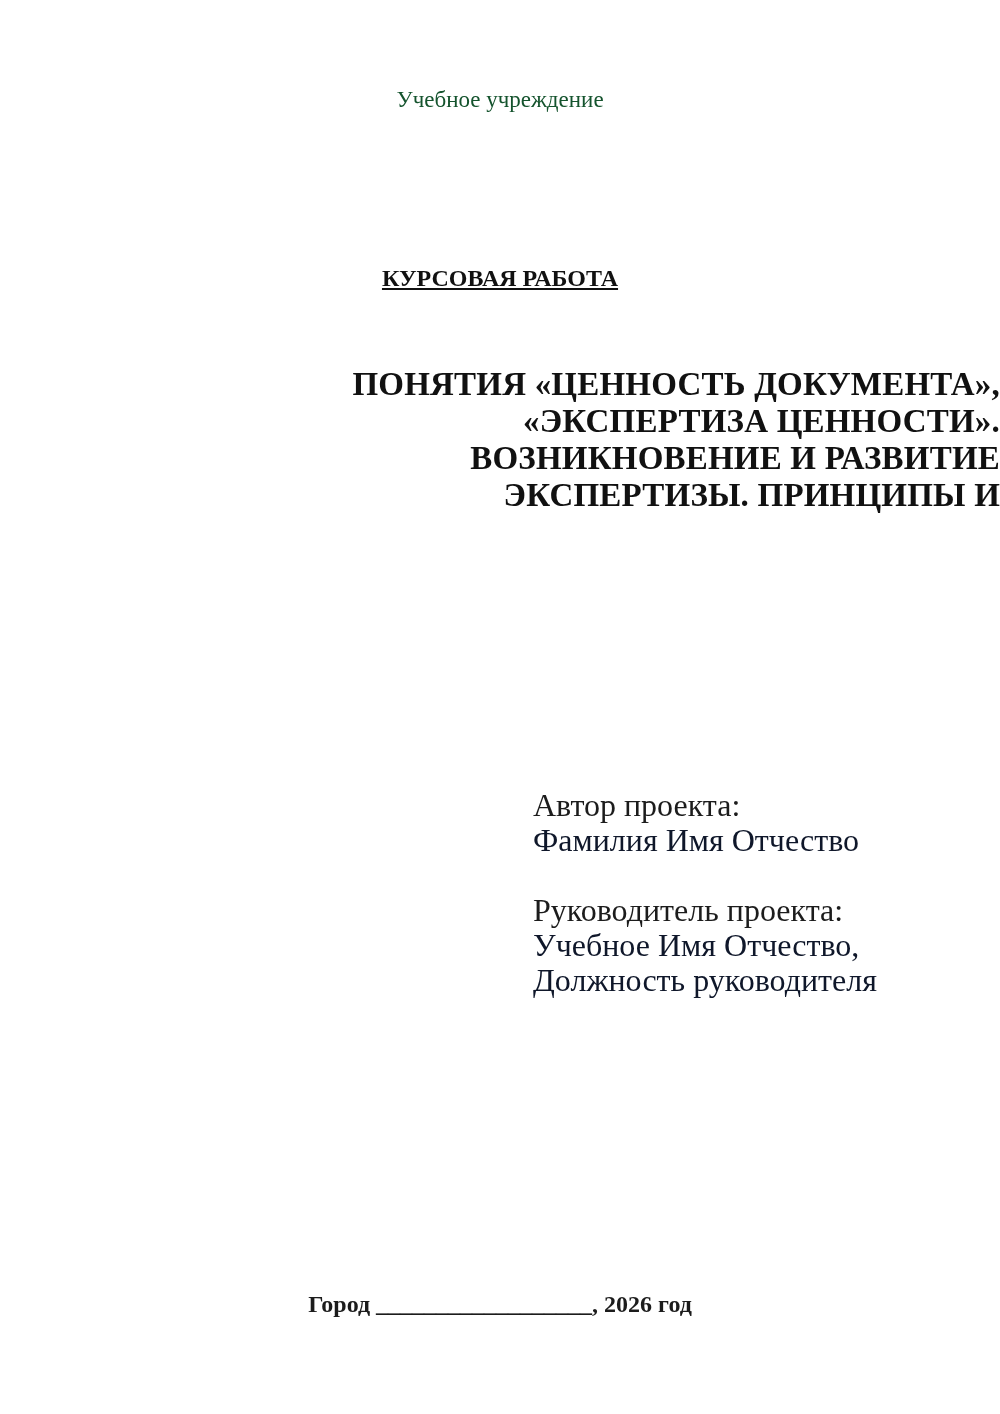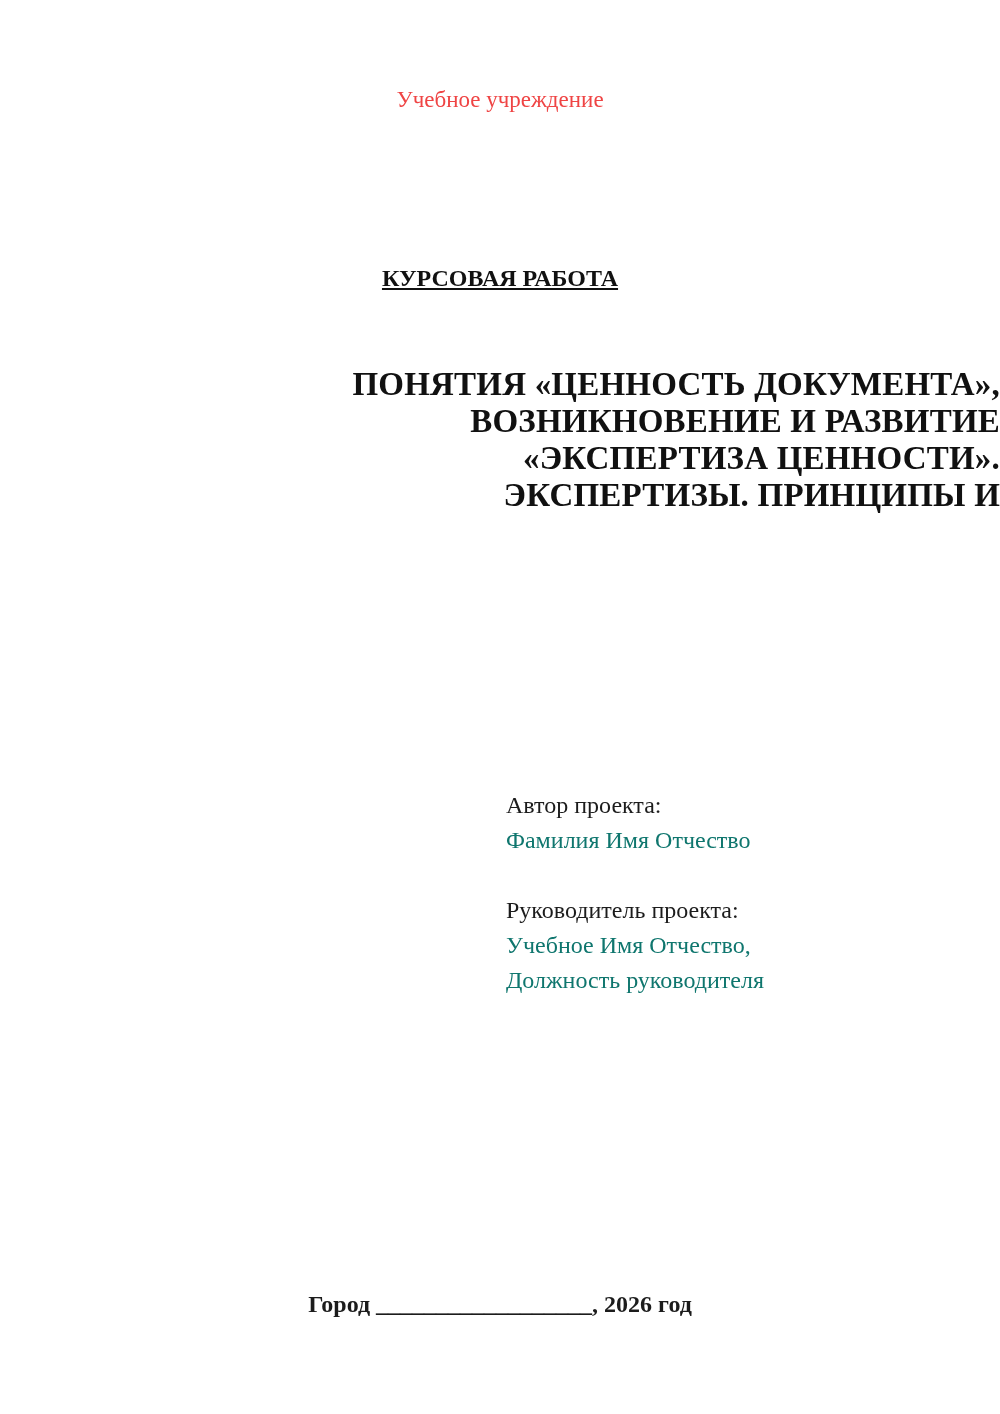--- a/index.html
+++ b/index.html
@@ -22,21 +22,21 @@
     background: #ffffff;
   }
   .institution {
     position: absolute;
     top: 86px;
     left: 0;
     width: 100%;
     text-align: center;
     font-size: 23px;
     line-height: 28px;
-    color: #ef4444;
+    color: #14532d;
   }
   .work-type {
     position: absolute;
     top: 264px;
     left: 0;
     width: 100%;
     text-align: center;
     font-size: 24px;
     line-height: 29px;
     font-weight: bold;
@@ -55,31 +55,31 @@
     letter-spacing: 0.2px;
     color: #111111;
   }
   .doc-title .title-line {
     display: block;
     white-space: nowrap;
   }
   .credits {
     position: absolute;
     top: 788px;
-    left: 506px;
+    left: 533px;
     width: 420px;
-    font-size: 24px;
+    font-size: 32px;
     line-height: 35px;
   }
   .credit-label {
     color: #1c1c1c;
     white-space: nowrap;
   }
   .credit-placeholder {
-    color: #0f766e;
+    color: #0f172a;
     white-space: nowrap;
   }
   .credits .block-gap {
     height: 35px;
   }
   .footer-line {
     position: absolute;
     top: 1289px;
     left: 0;
     width: 100%;
@@ -95,22 +95,22 @@
 <body>
 
 <div class="page">
 
   <div class="institution">Учебное учреждение</div>
 
   <div class="work-type">КУРСОВАЯ РАБОТА</div>
 
   <div class="doc-title">
     <span class="title-line">ПОНЯТИЯ «ЦЕННОСТЬ ДОКУМЕНТА»,</span>
+    <span class="title-line">«ЭКСПЕРТИЗА ЦЕННОСТИ».</span>
     <span class="title-line">ВОЗНИКНОВЕНИЕ И РАЗВИТИЕ</span>
-    <span class="title-line">«ЭКСПЕРТИЗА ЦЕННОСТИ».</span>
     <span class="title-line">ЭКСПЕРТИЗЫ. ПРИНЦИПЫ И</span>
   </div>
 
   <div class="credits">
     <div class="credit-label">Автор проекта:</div>
     <div class="credit-placeholder">Фамилия Имя Отчество</div>
     <div class="block-gap"></div>
     <div class="credit-label">Руководитель проекта:</div>
     <div class="credit-placeholder">Учебное Имя Отчество,</div>
     <div class="credit-placeholder">Должность руководителя</div>

